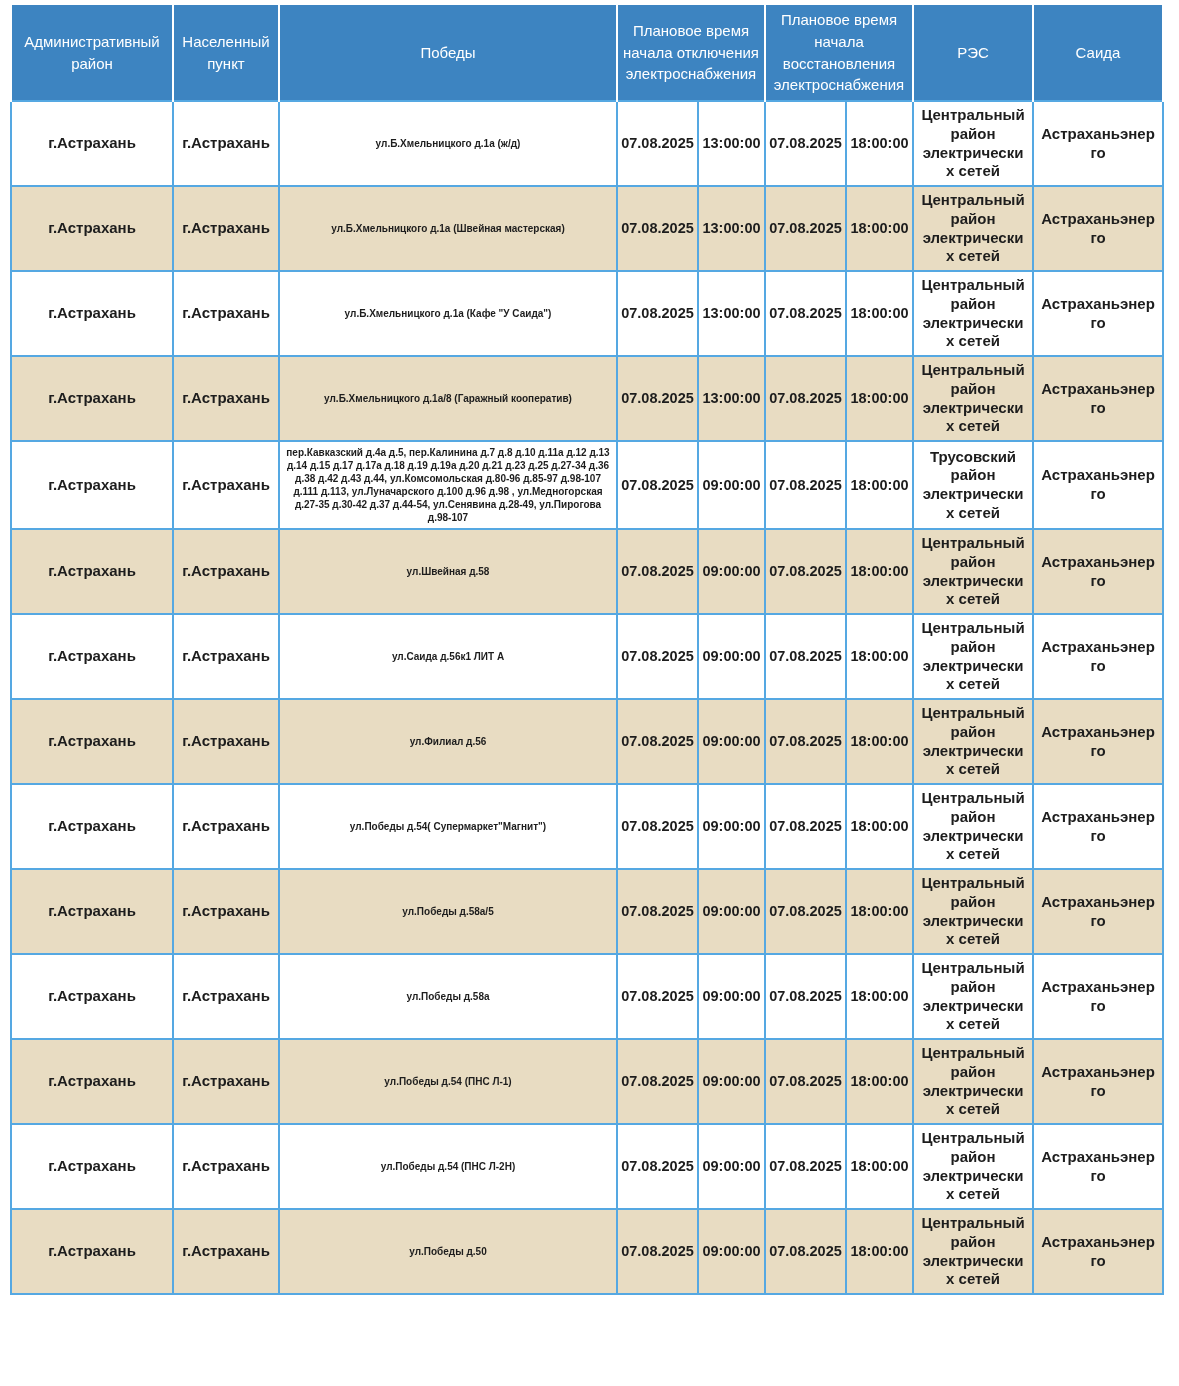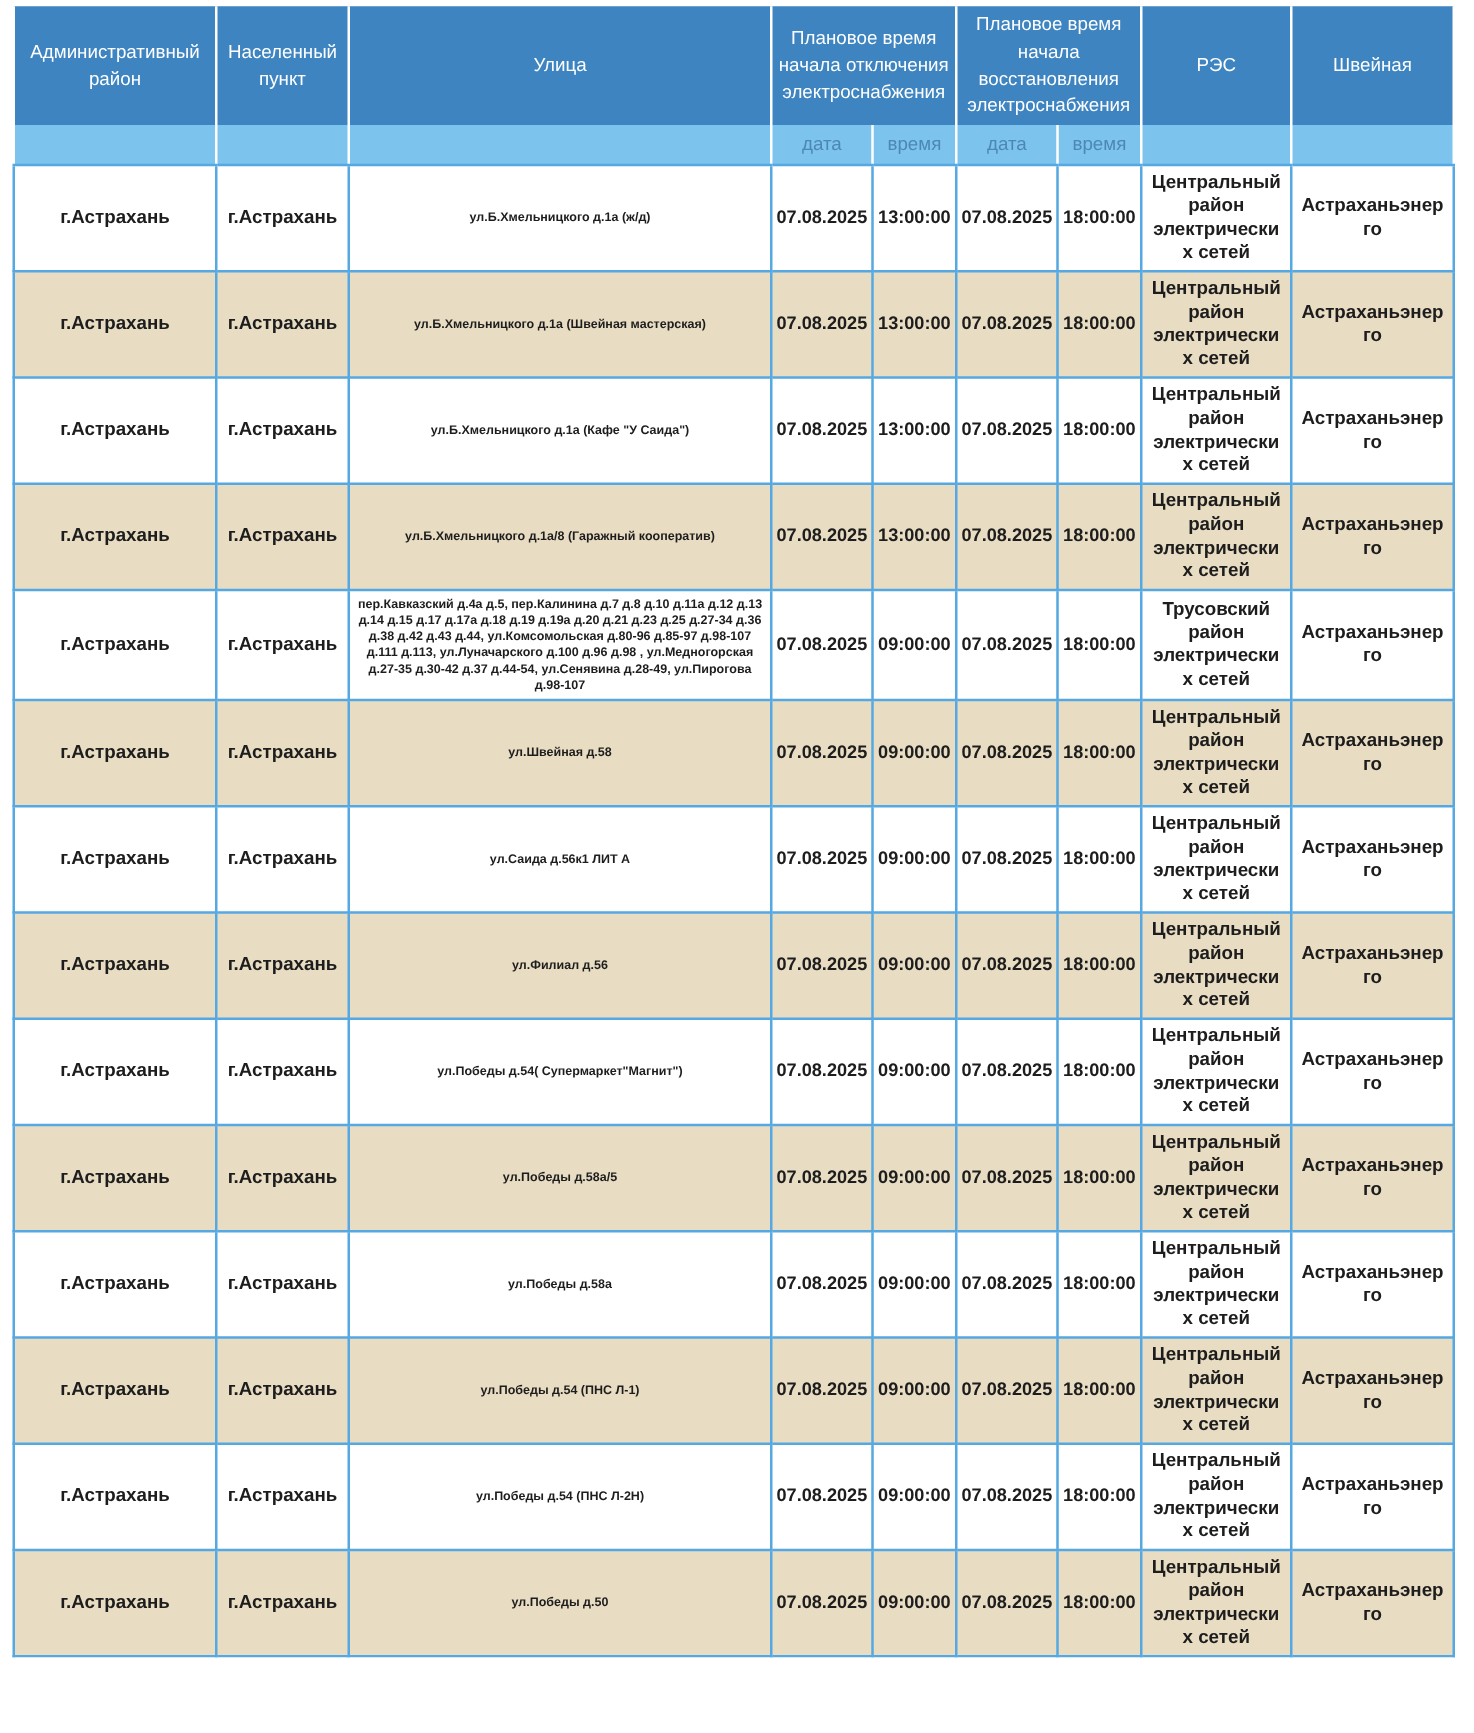--- a/index.html
+++ b/index.html
@@ -81,36 +81,25 @@
       <col class="c-time">
       <col class="c-date">
       <col class="c-time">
       <col class="c-res">
       <col class="c-branch">
     </colgroup>
     <thead>
       <tr class="main-header">
         <th>Административный район</th>
         <th>Населенный пункт</th>
-        <th>Улица</th>
+        <th>Победы</th>
         <th colspan="2">Плановое время начала отключения электроснабжения</th>
         <th colspan="2">Плановое время начала восстановления электроснабжения</th>
         <th>РЭС</th>
-        <th>Швейная</th>
-      </tr>
-      <tr class="sub-header">
-        <th></th>
-        <th></th>
-        <th></th>
-        <th>дата</th>
-        <th>время</th>
-        <th>дата</th>
-        <th>время</th>
-        <th></th>
-        <th></th>
+        <th>Саида</th>
       </tr>
     </thead>
     <tbody>
         <tr>
           <td>г.Астрахань</td>
           <td>г.Астрахань</td>
           <td class="street">ул.Б.Хмельницкого д.1а (ж/д)</td>
           <td class="dt">07.08.2025</td>
           <td class="dt">13:00:00</td>
           <td class="dt">07.08.2025</td>

